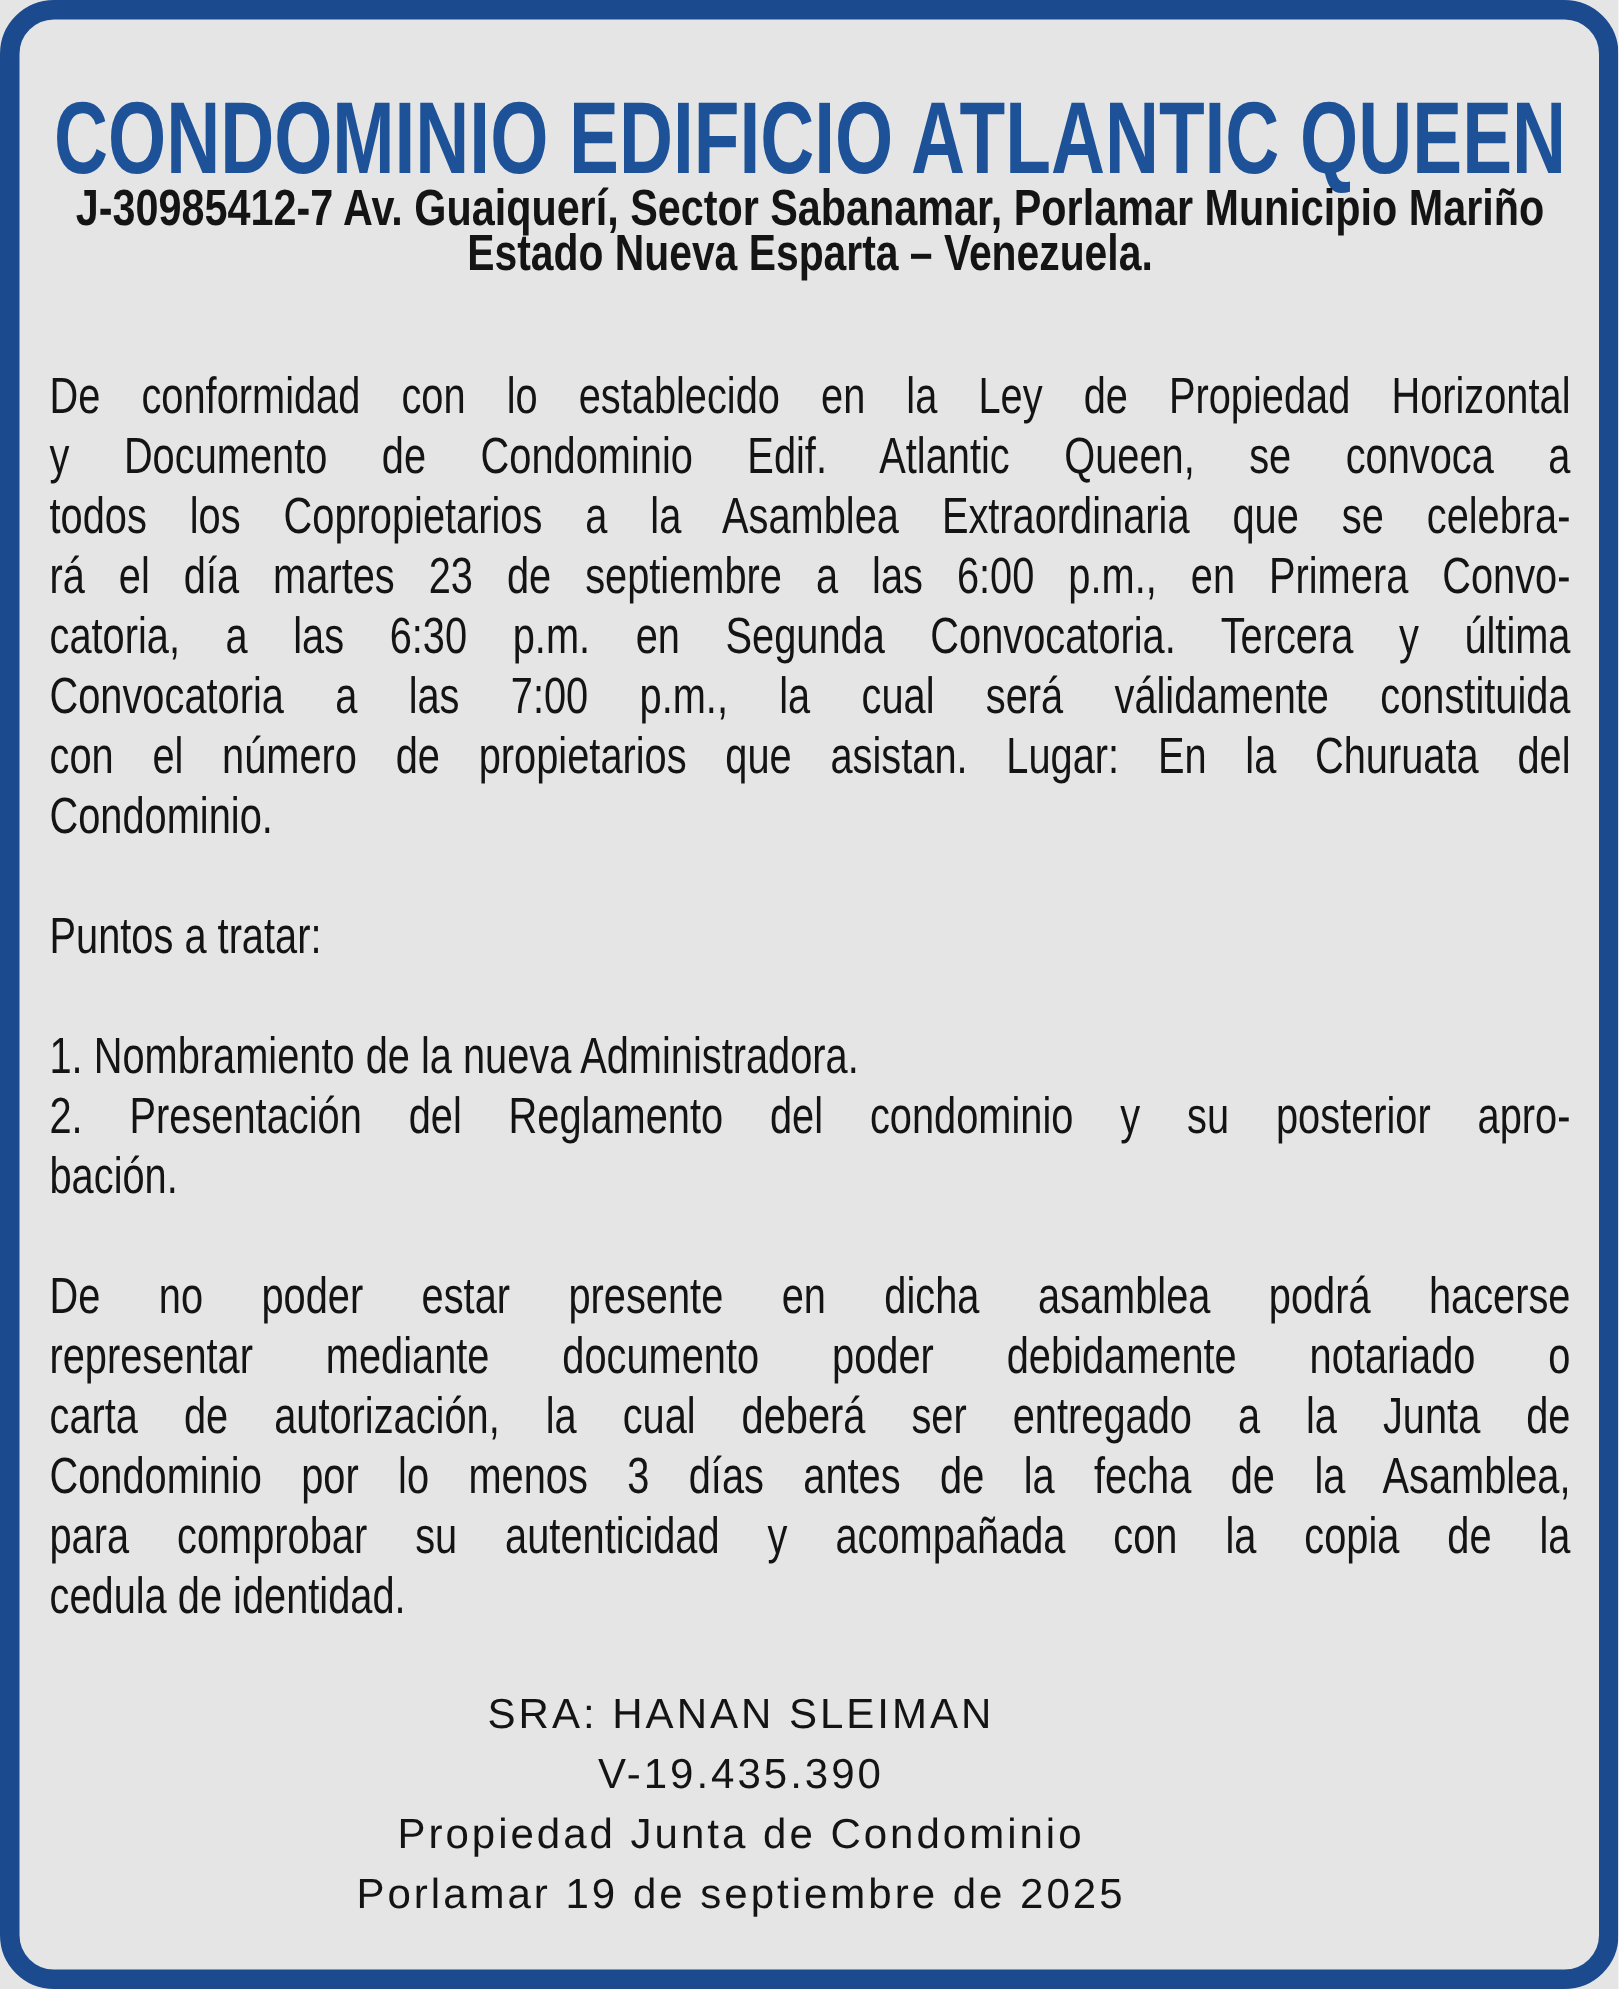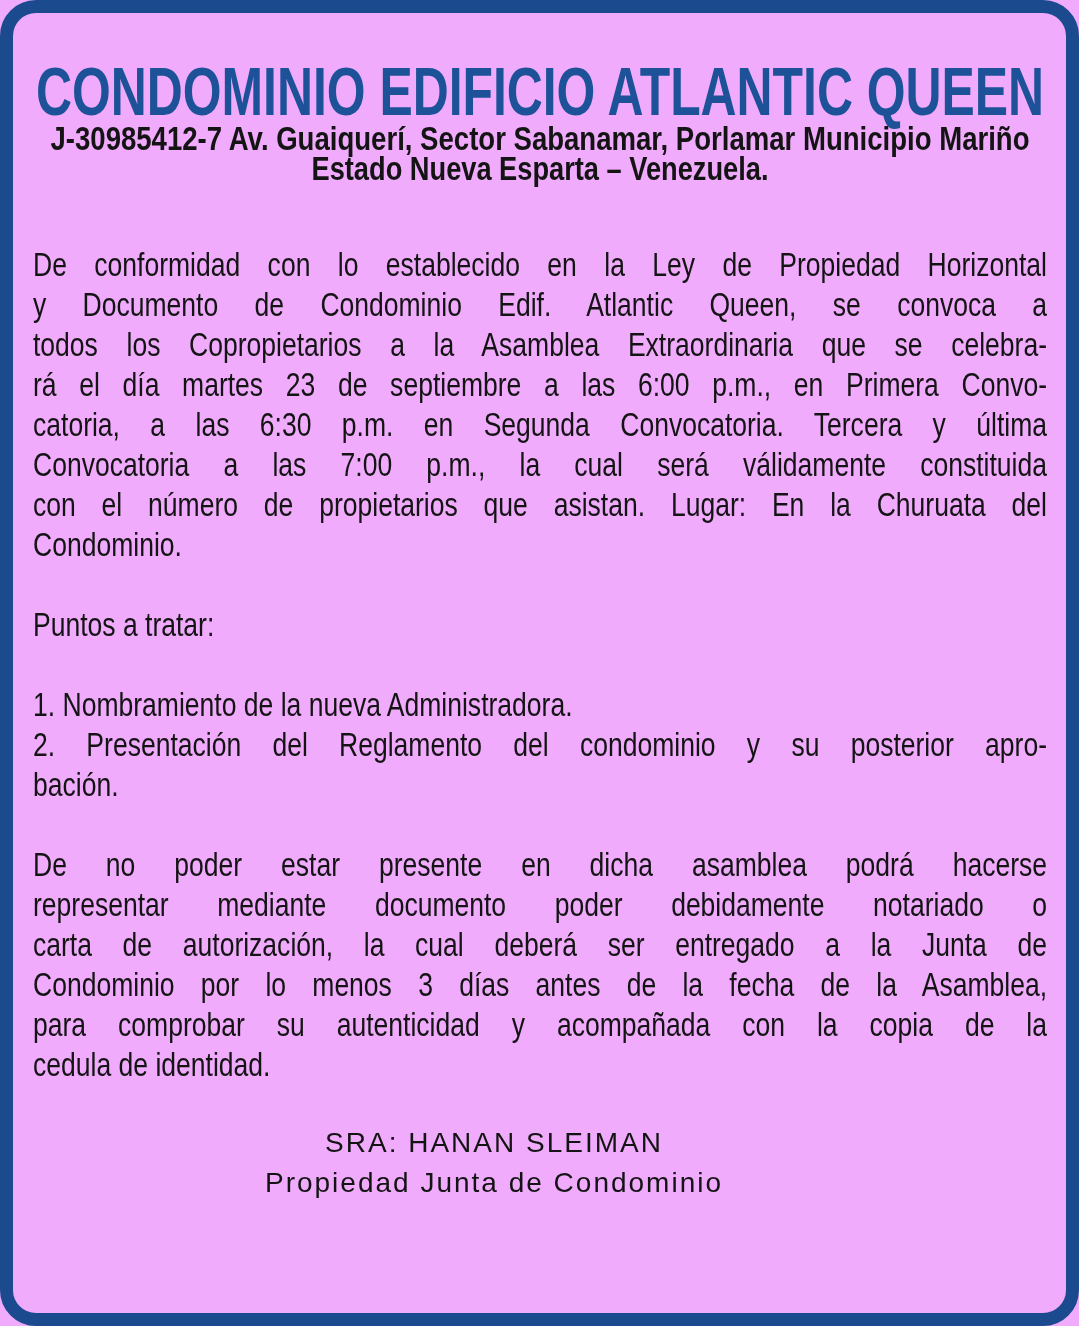--- a/index.html
+++ b/index.html
@@ -1,19 +1,19 @@
 <!DOCTYPE html>
 <html style="--blue-title: #1e5298; --blue-border: #1c4a8e; --text-color: #141414;"><head>
 <meta charset="utf-8">
 <style>
   html,body { margin:0; padding:0; background:#ffffff; }
   .page {
     position:relative;
     width:1079px; height:1326px;
-    background:#f0abfc;
+    background:#e5e5e5;
     font-family:"Liberation Sans", sans-serif;
     overflow:hidden;
   }
   .frame {
     position:absolute; inset:0;
     box-sizing:border-box;
     border:13px solid var(--blue-border, #1c4a8e);
     border-radius:36px;
   }
   .hdr {
@@ -89,16 +89,18 @@
       <div class="line j">carta de autorización, la cual deberá ser entregado a la Junta de</div>
       <div class="line j">Condominio por lo menos 3 días antes de la fecha de la Asamblea,</div>
       <div class="line j">para comprobar su autenticidad y acompañada con la copia de la</div>
       <div class="line">cedula de identidad.</div>
     </div>
 
   </div>
 
   <div class="signature">
     <div>SRA: HANAN SLEIMAN</div>
+    <div>V-19.435.390</div>
     <div>Propiedad Junta de Condominio</div>
+    <div>Porlamar 19 de septiembre de 2025</div>
   </div>
 
 </div>
 
 </body></html>

